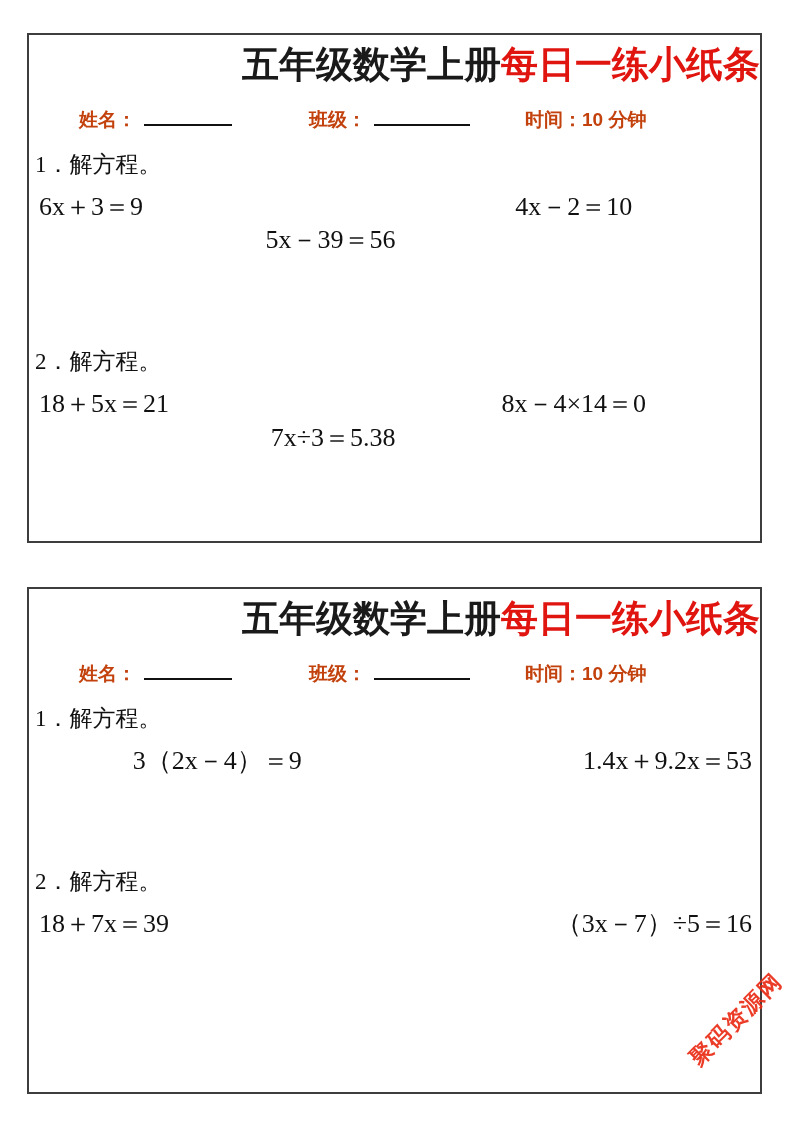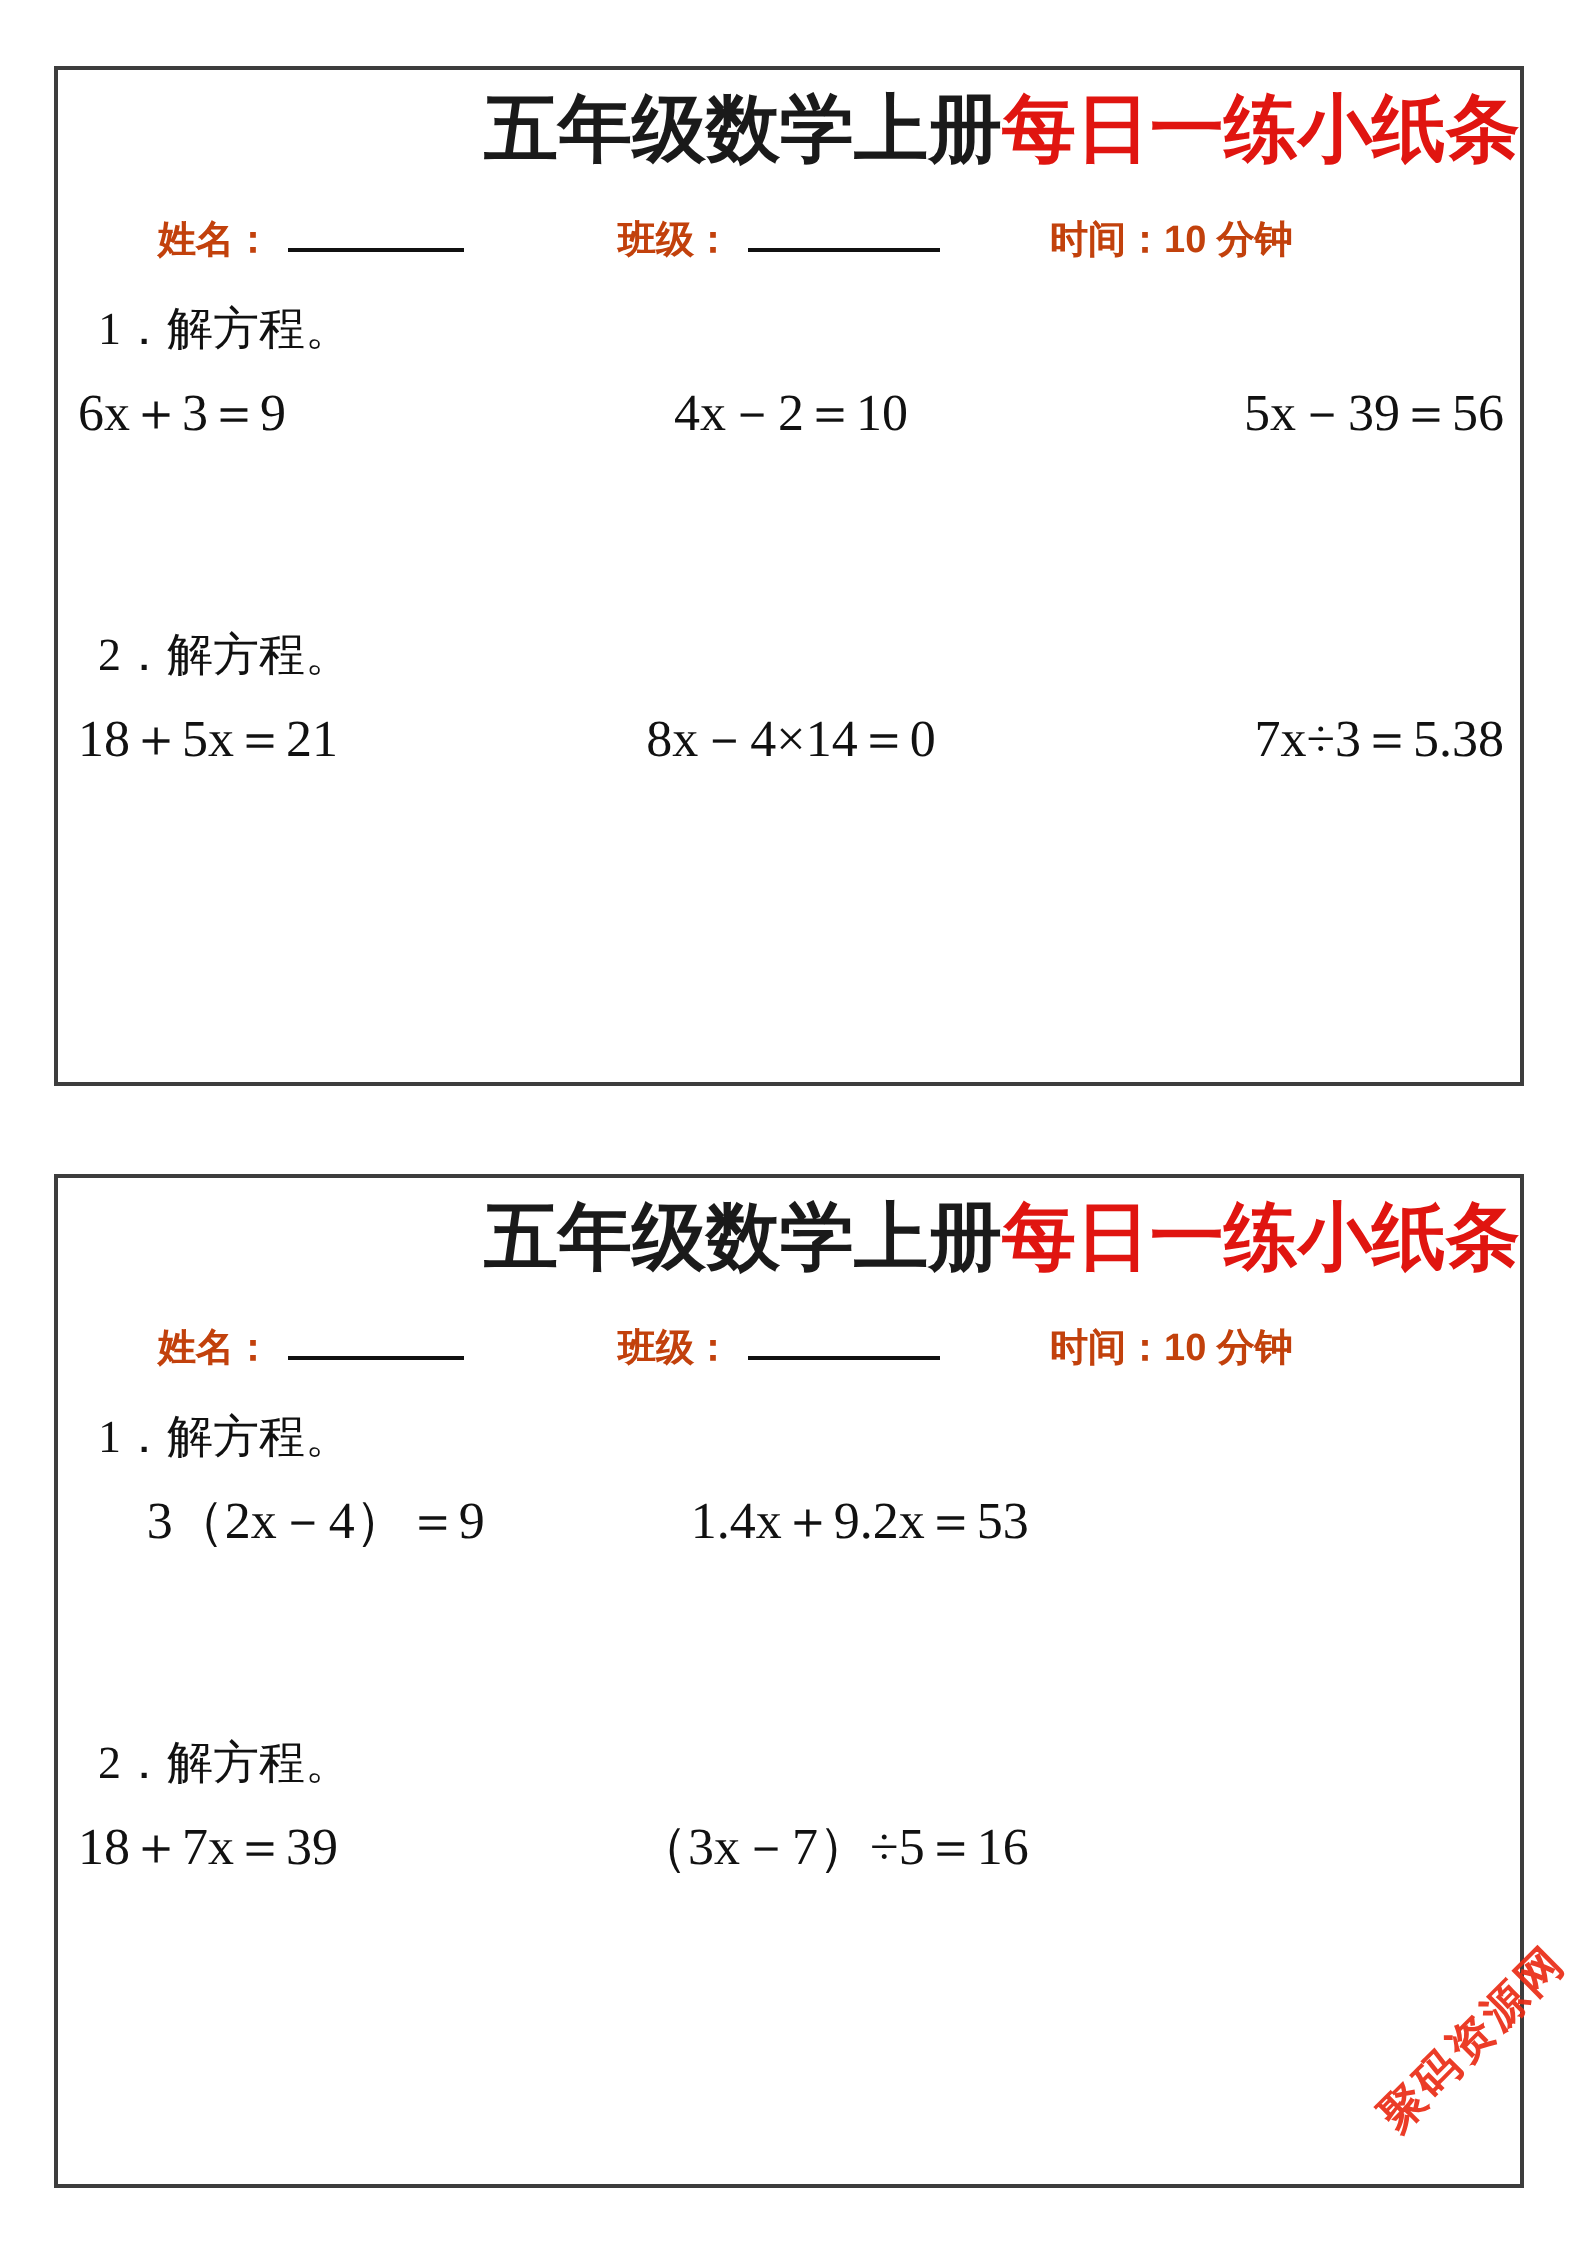--- a/index.html
+++ b/index.html
@@ -51,31 +51,31 @@
     display: inline-block;
     height: 17px;
     border-bottom: 2px solid #111111;
     margin-left: 8px;
     vertical-align: baseline;
   }
   .blank-name  { width: 88px; }
   .blank-class { width: 96px; }
 
   .section-label {
-    margin: 14px 0 0 20px;
+    margin: 14px 0 0 6px;
     font-family: "Liberation Serif", "DejaVu Serif", serif;
     font-size: 23px;
     line-height: 1.25;
     color: #111111;
   }
   .section-2 { margin-top: 91px; }
 
   .eq-row {
     display: grid;
-    grid-template-columns: 1fr 1fr 1fr;
+    grid-template-columns: 1fr 1fr;
     align-items: baseline;
     margin-top: 10px;
     padding: 0 8px 0 10px;
     font-family: "Liberation Serif", "DejaVu Serif", serif;
     font-size: 26px;
     line-height: 1.3;
     color: #111111;
   }
   .eq { white-space: nowrap; }
   .eq-c1 { justify-self: start; }

